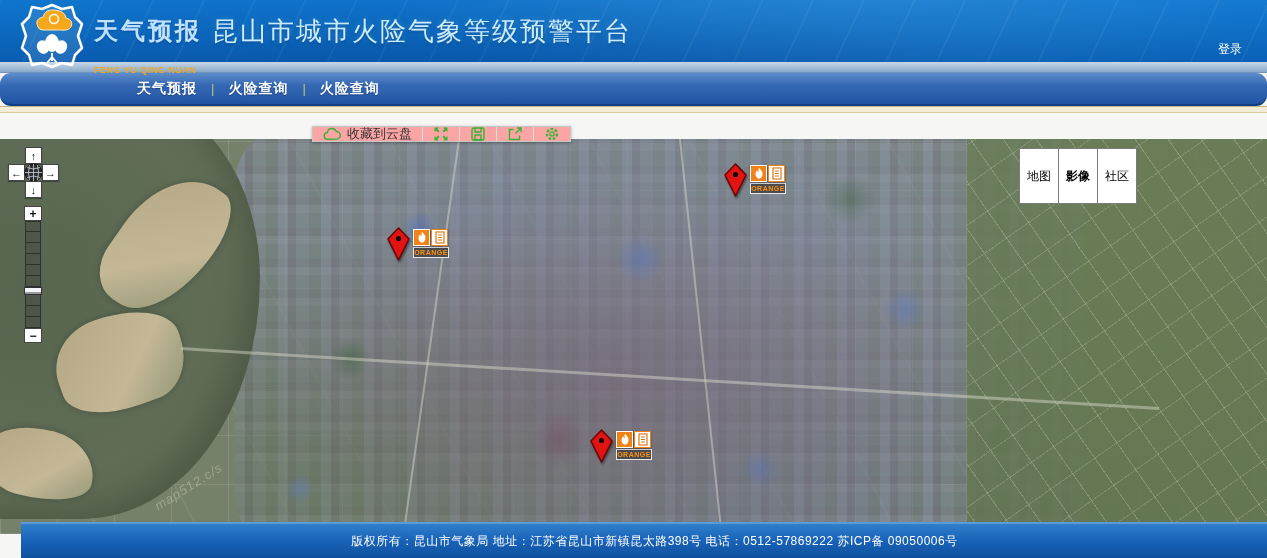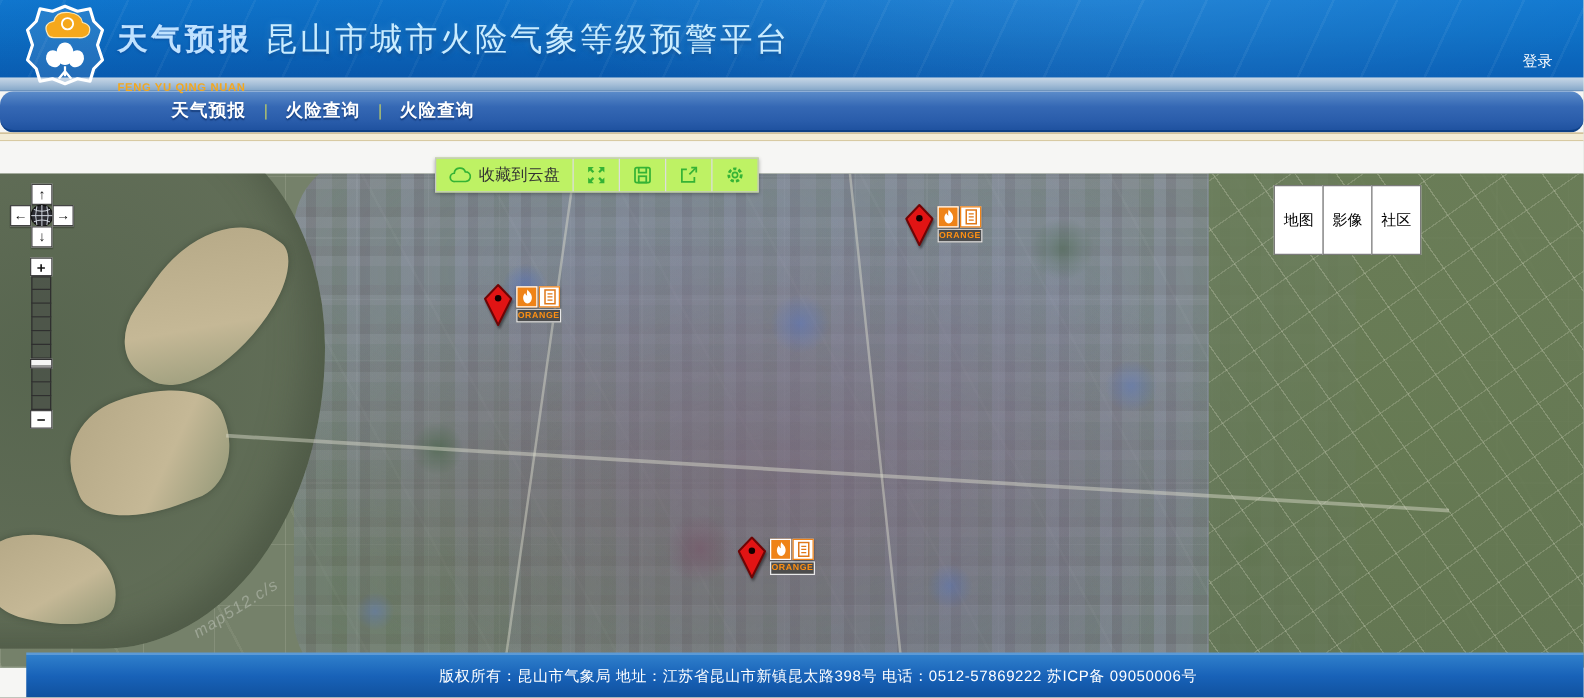--- a/index.html
+++ b/index.html
@@ -110,32 +110,32 @@
   .island.i3 { left:-15px; top:290px; width:110px; height:70px; transform:rotate(15deg);
     border-radius:55% 45% 65% 35% / 45% 60% 40% 55%; }
   .road { position:absolute; background:rgba(222,222,206,0.45); }
   .road.r1 { left:180px; top:238px; width:980px; height:3px; transform:rotate(3.5deg); }
   .road.r2 { left:430px; top:-20px; width:2px; height:440px; transform:rotate(8deg); }
   .road.r3 { left:700px; top:-20px; width:2px; height:440px; transform:rotate(-6deg); }
   .map-watermark { position:absolute; left:150px; top:340px; transform:rotate(-32deg);
     color:rgba(255,255,255,0.28); font-size:13px; font-style:italic; letter-spacing:1px; }
 
   
-  .map-toolbar { position:absolute; left:312px; top:-13px; height:28px; display:flex;
-    background:#bef264; border:1px solid #c6c6c6; box-shadow:0 1px 3px rgba(0,0,0,0.3); z-index:40;margin-left:36px; }
+  .map-toolbar { position:absolute; left:312px; top:-13px; height:16px; display:flex;
+    background:#fca5a5; border:1px solid #c6c6c6; box-shadow:0 1px 3px rgba(0,0,0,0.3); z-index:40; }
   .tb-sect { display:flex; align-items:center; gap:6px; padding:0 10px; border-right:1px solid #ddd; cursor:pointer; }
   .tb-sect:last-child { border-right:none; }
   .tb-label { font-size:13px; color:#333; white-space:nowrap; }
   .tb-icon svg { display:block; }
 
   
   .type-switcher { position:absolute; right:130px; top:9px; display:flex; z-index:35; }
   .type-btn { background:#ffffff; border:1px solid #7b7b7b; color:#000;
     font-size:12px; padding:20px 7px; cursor:pointer; margin-left:-1px; line-height:14px; }
-  .type-btn.selected { font-weight:normal; }
+  .type-btn.selected { font-weight:bold; }
 
   
   .pan-ctl { position:absolute; left:8px; top:8px; width:52px; height:52px; z-index:35; }
   .pan-btn { position:absolute; width:17px; height:17px; background:#fff; border:1px solid #444;
     font-size:11px; color:#111; display:flex; align-items:center; justify-content:center;
     cursor:pointer; box-shadow:0 1px 1px rgba(0,0,0,0.3); padding:0; }
   .pan-up { left:17px; top:0; } .pan-left { left:0; top:17px; }
   .pan-right { left:34px; top:17px; } .pan-down { left:17px; top:34px; }
   .pan-globe { position:absolute; left:16px; top:16px; width:19px; height:19px; cursor:pointer; }
 

